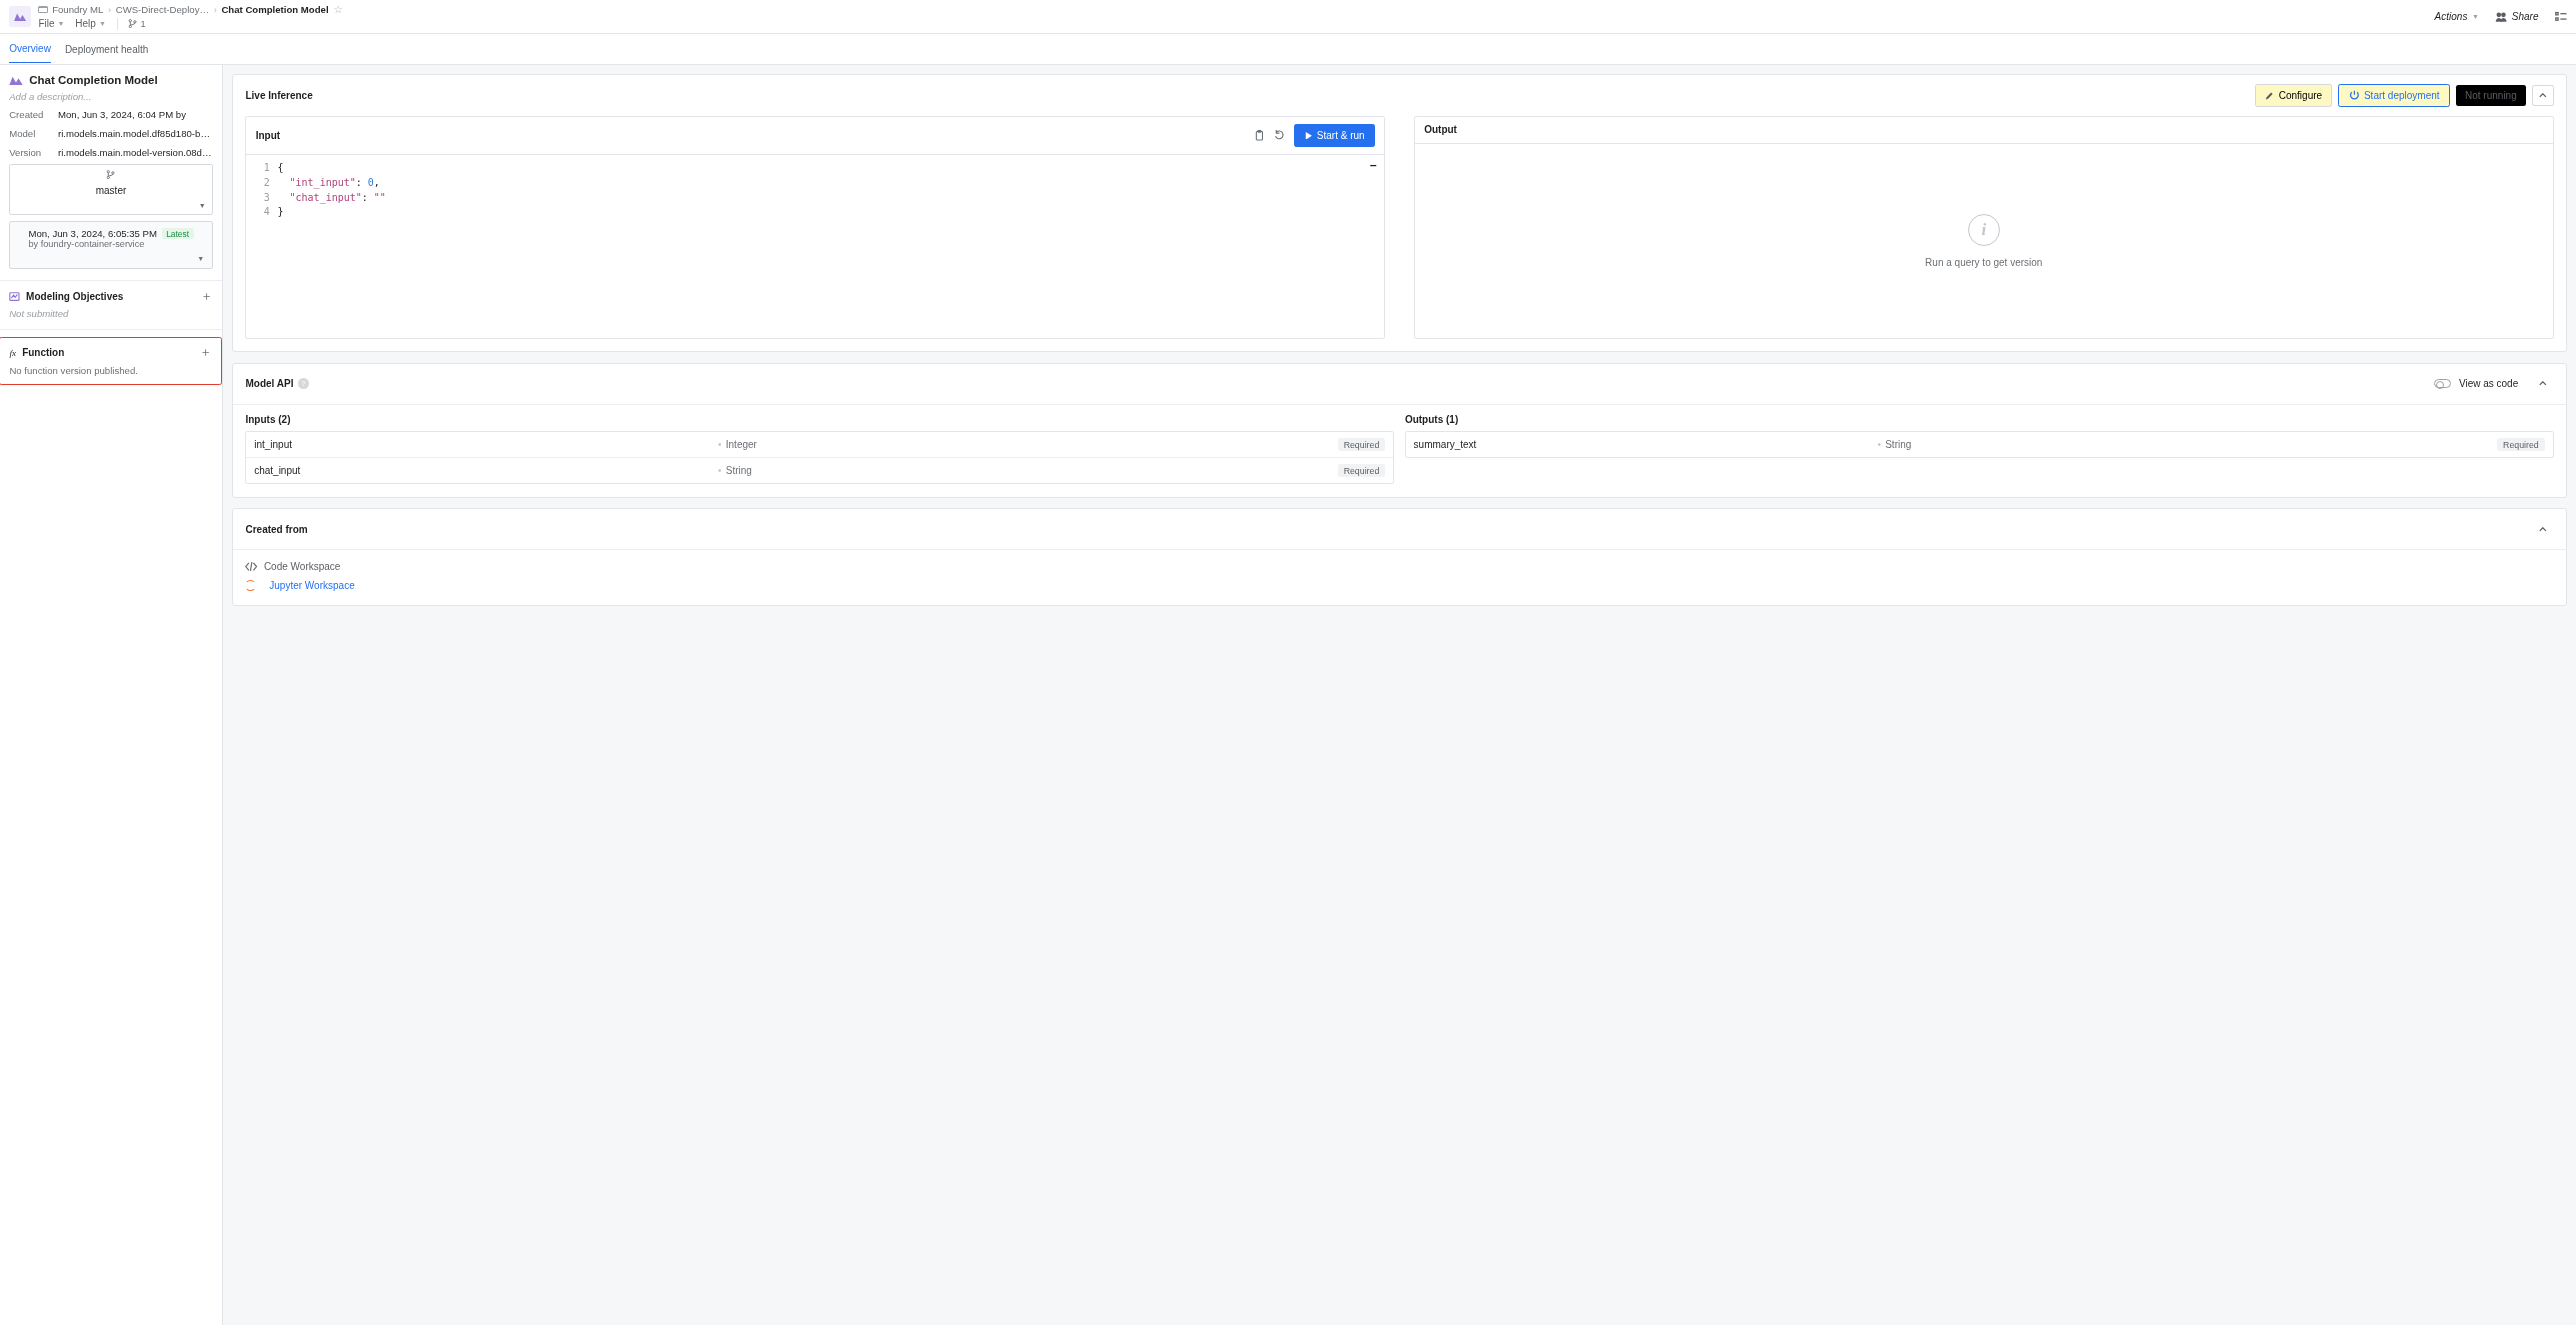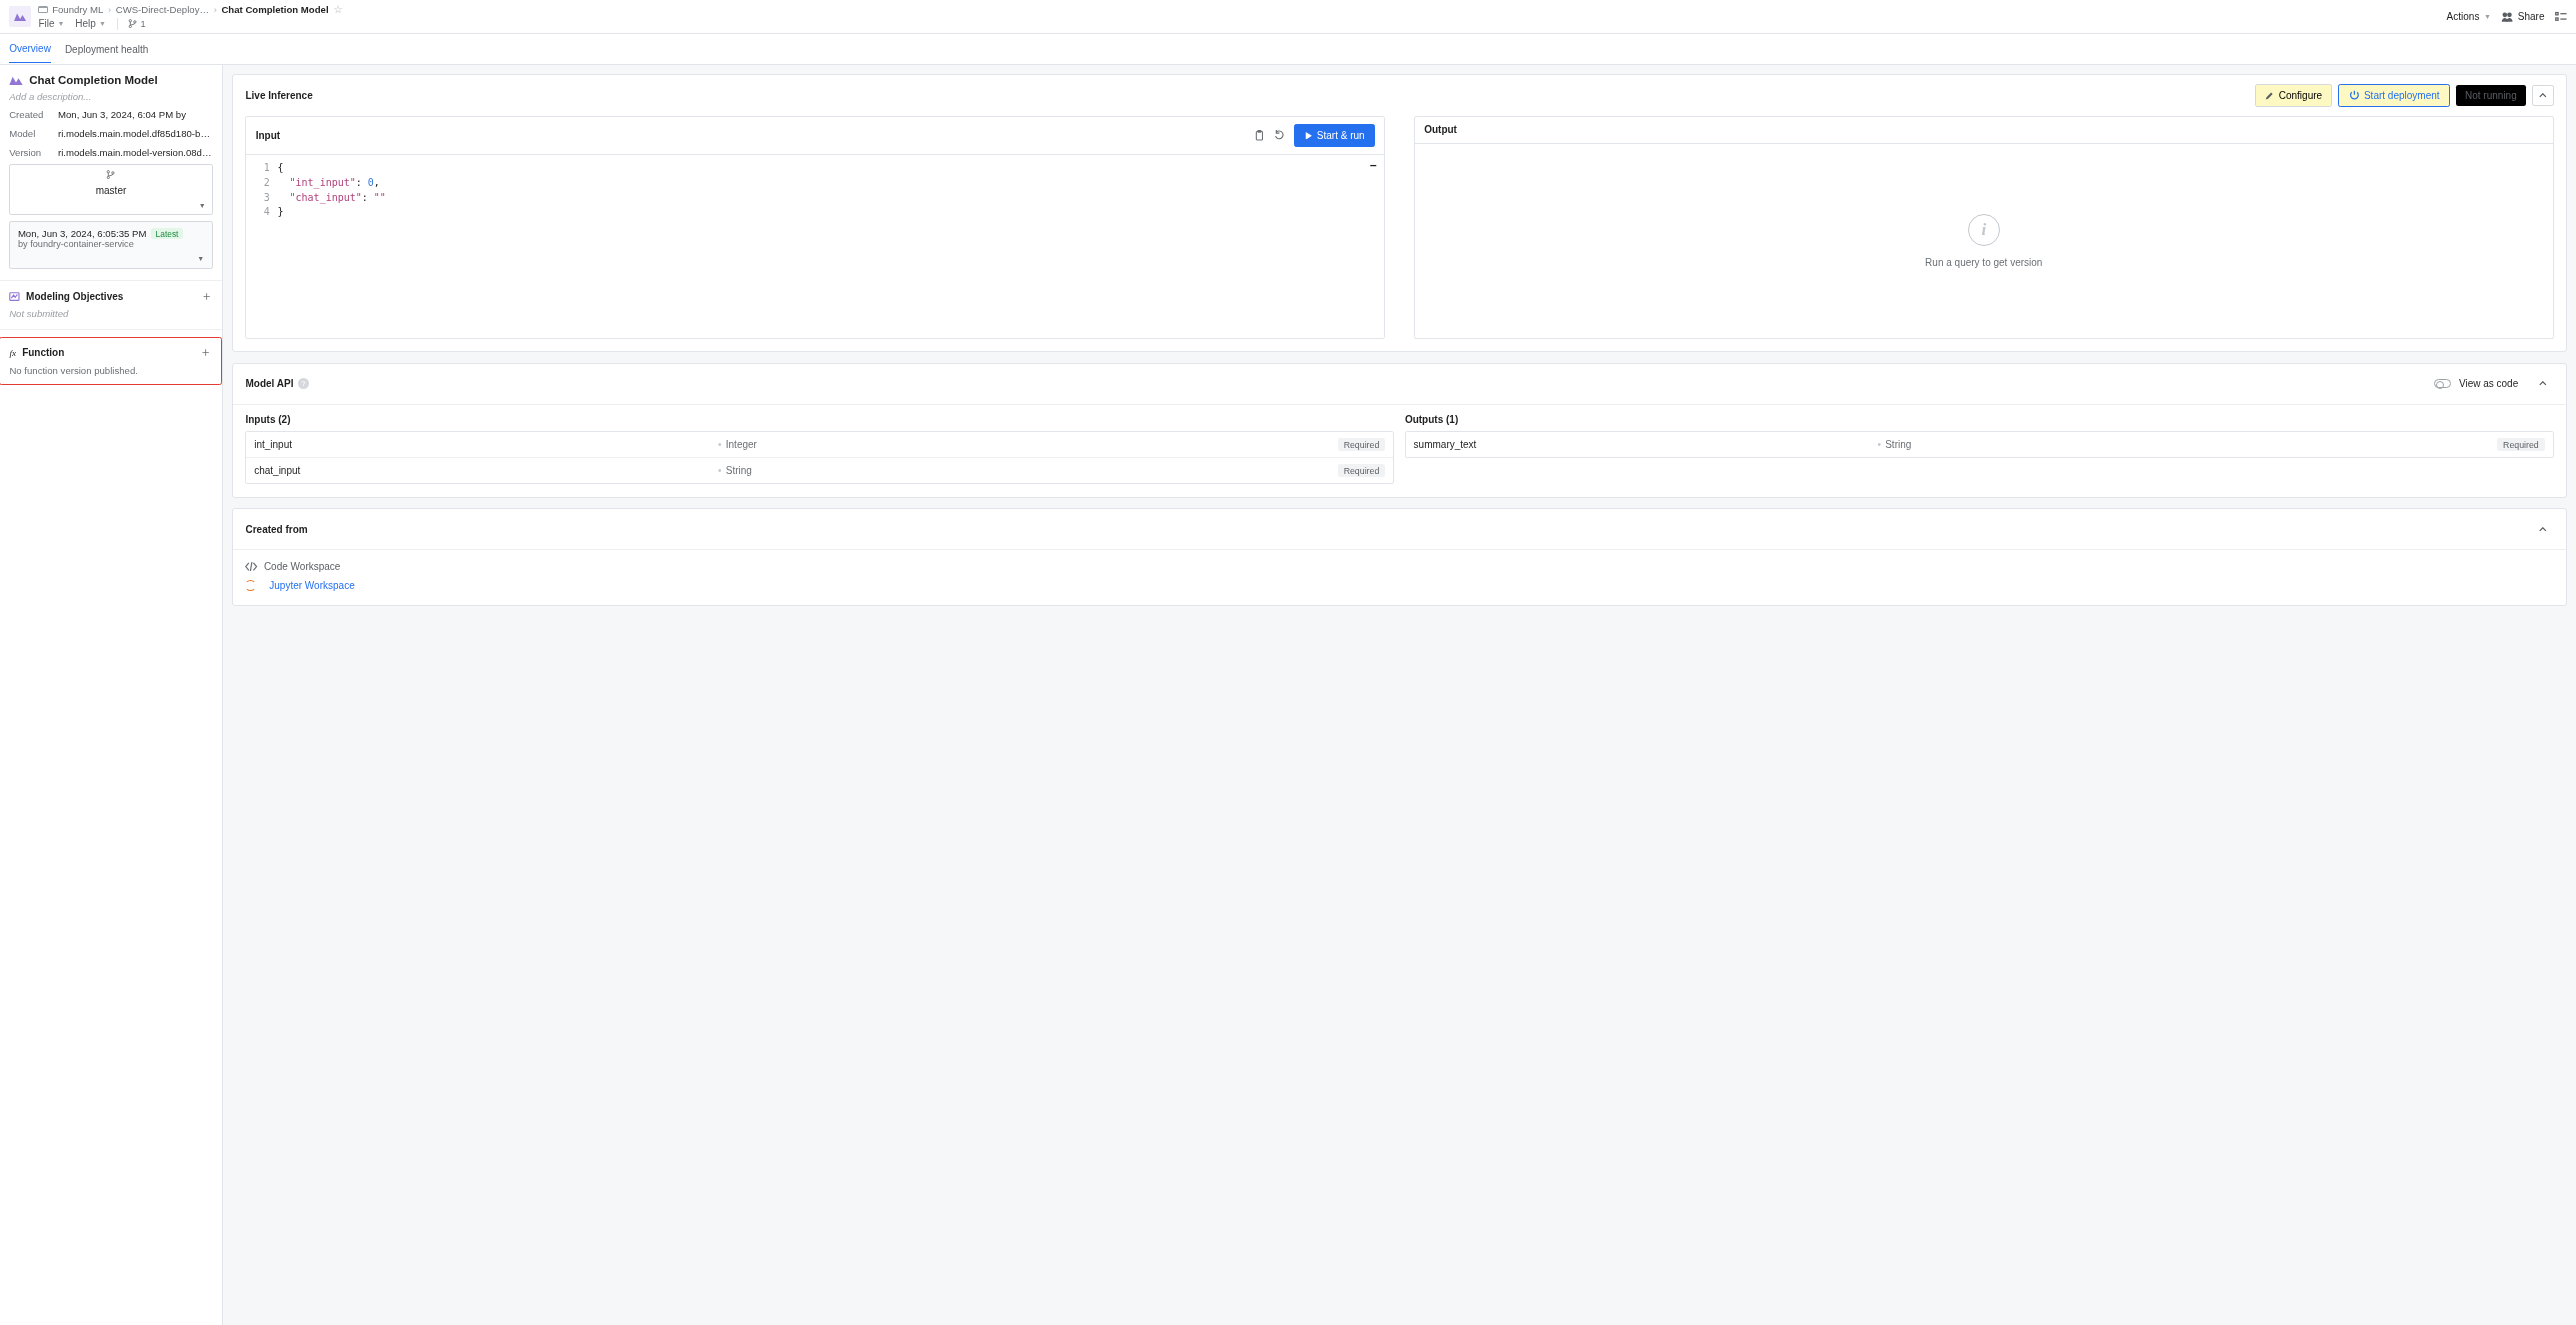--- a/index.html
+++ b/index.html
@@ -15,21 +15,21 @@
 .breadcrumb-row .sep { color: #b0b4b9; }
 .breadcrumb-row .current { color: #1f1f1f; font-weight: 600; }
 .breadcrumb-row .box-icon { width: 9.2px; height: 7.7px; border: 0.8px solid #9ba0a5; border-top-width: 2.3px; border-radius: 1.5px; display: inline-block; }
 .breadcrumb-row .star { color: #b0b4b9; cursor: pointer; font-size: 10.8px; }
 .menu-row { display: flex; align-items: center; gap: 10.8px; font-size: 10px; color: #5a5e63; margin-top: 1.5px; }
 .menu-row .mitem { display: flex; align-items: center; gap: 3.1px; cursor: pointer; }
 .menu-row .dd { font-size: 7px; color: #9ba0a5; }
 .menu-row .vdiv { width: 0.8px; height: 12.3px; background: #e1e4e8; }
 .menu-row .branches { display: flex; align-items: center; gap: 3.1px; font-size: 9.2px; color: #6b7075; }
 .header-spacer { flex: 1; }
-.header-right { display: flex; align-items: flex-end; gap: 10px; }
+.header-right { display: flex; align-items: flex-end; gap: 16px; font-style: italic; }
 .header-right .actions { display: flex; align-items: center; gap: 4.6px; cursor: pointer; font-size: 10px; }
 .header-right .share { display: flex; align-items: center; gap: 4.6px; cursor: pointer; font-size: 10px; }
 .header-right .panel-icon { cursor: pointer; }
 
 
 .tabs-bar { display: flex; align-items: center; height: 31px; border-bottom: 0.8px solid #e1e4e8; padding: 0 9.2px; gap: 14px; }
 .tabs-bar .tab { padding: 7.7px 0; font-size: 10px; color: #5a5e63; cursor: pointer; }
 .tabs-bar .tab.active { color: #2470ef; border-bottom: 1.5px solid #2470ef; font-weight: 500; margin-bottom: -0.8px; }
 
 
@@ -41,21 +41,21 @@
 .sb-section { padding: 9.2px 9.2px 10.8px; border-bottom: 0.8px solid #eceef0; }
 .sb-title-row { display: flex; align-items: center; gap: 6.1px; }
 .sb-title-row .micon svg { fill: #9176d6; }
 .sb-title { font-weight: 700; font-size: 11.5px; }
 .sb-desc { color: #9ba0a5; font-style: italic; margin-top: 4.6px; font-size: 9.6px; }
 .sb-meta { display: flex; gap: 10.8px; margin-top: 7.7px; font-size: 9.6px; }
 .sb-meta .lab { color: #6b7075; width: 38px; flex-shrink: 0; }
 .sb-meta .val { color: #1f1f1f; overflow: hidden; text-overflow: ellipsis; white-space: nowrap; }
 .sb-select { margin-top: 6.1px; border: 0.8px solid #d5d8dc; border-radius: 2.3px; padding: 4.6px 6.1px; display: flex; align-items: center; gap: 6.1px; cursor: pointer; background: #fff; flex-direction: column; }
 .sb-select .dd2 { margin-left: auto; font-size: 7px; color: #6b7075; }
-.sb-select.big { align-items: flex-start; padding: 6.1px 7.7px; background: #f9fafb; }
+.sb-select.big { align-items: center; padding: 6.1px 7.7px; background: #f9fafb; }
 .sb-select.big .txtcol { display: flex; flex-direction: column; }
 .sb-select.big .line1 { font-size: 9.6px; }
 .sb-select.big .line2 { font-size: 9.2px; color: #6b7075; }
 .badge-latest { background: #e3f6e8; color: #1f8b41; padding: 0.8px 4.6px; border-radius: 2.3px; font-size: 8.4px; margin-left: 4.6px; }
 .sb-group-hdr { display: flex; align-items: center; padding: 7.7px 9.2px 3.1px; }
 .sb-group-hdr .gicon { margin-right: 6.1px; }
 .sb-group-hdr .gtxt { font-weight: 600; flex: 1; }
 .sb-group-hdr .gplus { color: #6b7075; cursor: pointer; font-size: 12.3px; }
 .sb-group-body { padding: 0 9.2px 9.2px; color: #9ba0a5; font-style: italic; font-size: 9.6px; border-bottom: 0.8px solid #eceef0; }
 .sb-function-box { border: 1.5px solid #e03c31; border-radius: 2.3px; margin: 7.7px 0 0 -0.8px; padding-bottom: 0.8px; }

